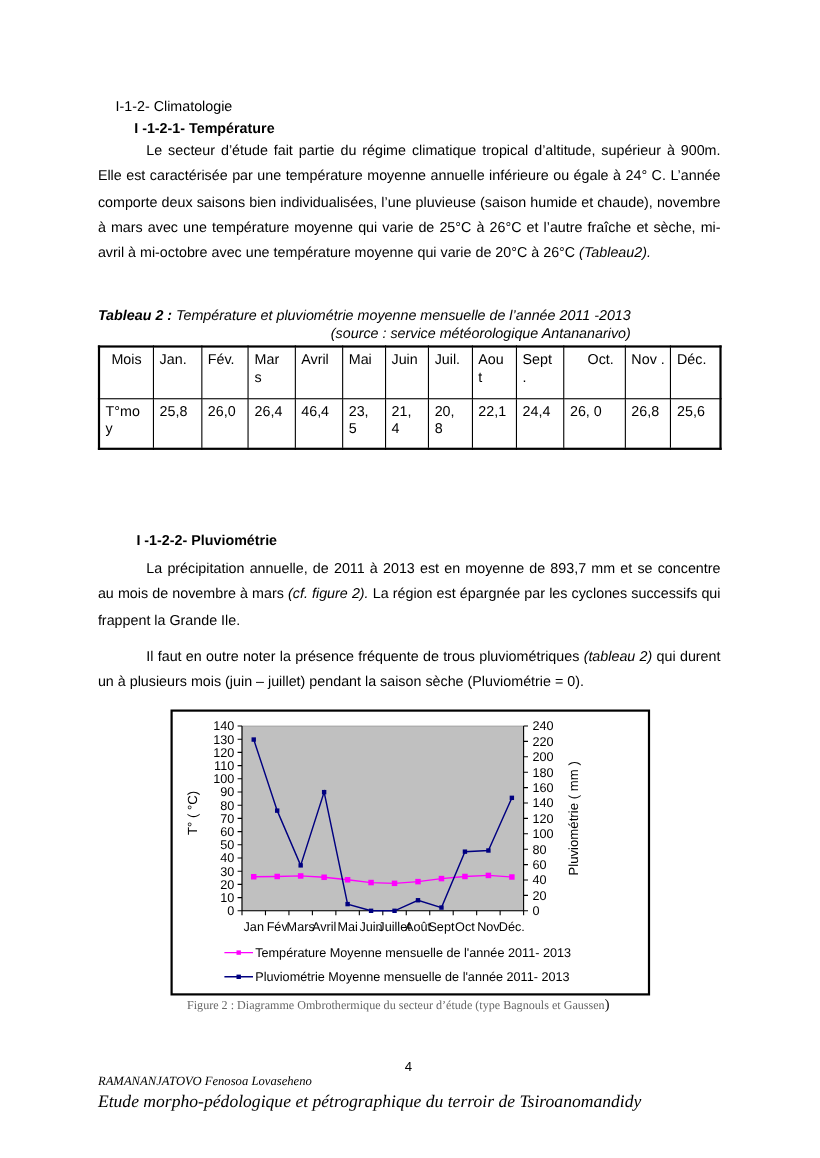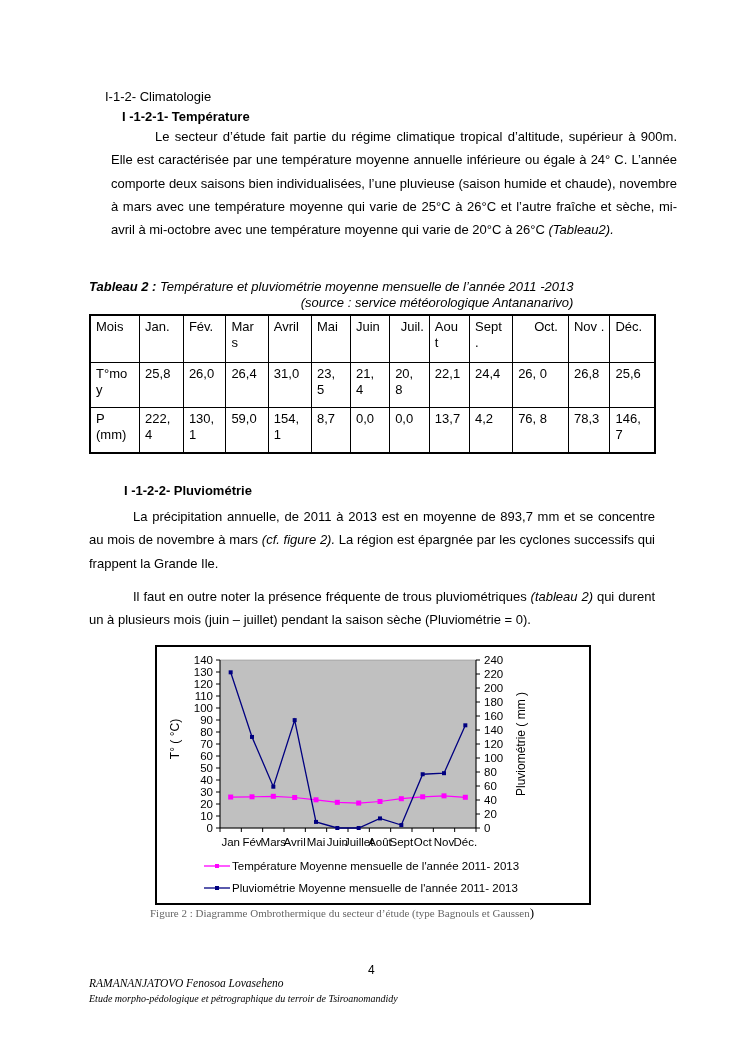--- a/index.html
+++ b/index.html
@@ -4,98 +4,83 @@
 <style>
   html, body { margin: 0; padding: 0; background: #ffffff; }
   body { width: 745px; height: 1053px; position: relative; overflow: hidden;
          font-family: "Liberation Sans", sans-serif; color: #000; }
   .abs { position: absolute; }
   .h1 { left: 105px; top: 89px; font-size: 13px; font-weight: normal; }
   .h2 { left: 122px; top: 109px; font-size: 13px; font-weight: bold; }
   .h3 { left: 124px; top: 483px; font-size: 13px; font-weight: bold; }
   .para { left: 89px; width: 566px; font-size: 13px; line-height: 23.3px; text-align: justify; }
   .para .indent { display: inline-block; width: 44px; }
-  .p1 { top: 125px; margin-left: 22px; }
+  .p1 { top: 125px; }
   .p2 { top: 505px; }
   .p3 { top: 585px; }
   .cap { left: 89px; top: 279px; font-size: 13px; font-style: italic; line-height: 16px; text-align: right; }
   table.tb { position: absolute; left: 89px; top: 314px; width: 567px; border-collapse: collapse;
              font-size: 13px; line-height: 16px; }
   table.tb td { border: 1px solid #000; vertical-align: top; padding: 3px 5px 6px 5px; }
   table.tb { border: 2px solid #000; }
   table.tb tr.r0 td { height: 37px; }
   table.tb tr.r1 td { height: 35px; }
   table.tb tr.r2 td { height: 35px; }
   .chartbox { left: 155px; top: 645px; width: 432px; height: 256px; border: 2px solid #000; background: #fff; }
-  .figcap { left: 150px; top: 905px; font-family: "Liberation Serif", serif; font-size: 11px; color: #666; }
+  .figcap { left: 170px; top: 905px; font-family: "Liberation Serif", serif; font-size: 11px; color: #666; }
   .figcap .paren { color: #000; font-size: 13px; }
   .pagenum { left: 368px; top: 963px; font-size: 12px; }
   .foot1 { left: 89px; top: 977px; font-family: "Liberation Serif", serif; font-style: italic; font-size: 11.5px; }
-  .foot2 { left: 89px; top: 993px; font-family: "Liberation Serif", serif; font-style: italic; font-size: 10px; }
+  .foot2 { left: 89px; top: 993px; font-family: "Liberation Serif", serif; font-style: italic; font-size: 16px; }
   svg text { font-family: "Liberation Sans", sans-serif; }
 </style>
 </head>
 <body>
 
 <div class="abs h1">I-1-2- Climatologie</div>
 <div class="abs h2">I -1-2-1- Température</div>
 
 <div class="abs para p1"><span class="indent"></span><span>Le secteur d’étude fait partie du régime climatique tropical d’altitude, supérieur à 900m. Elle est caractérisée par une température moyenne annuelle inférieure ou égale à 24° C. L’année comporte deux saisons bien individualisées, l’une pluvieuse (saison humide et chaude), novembre à mars avec une température moyenne qui varie de 25°C à 26°C et l’autre fraîche et sèche, mi-avril à mi-octobre avec une température moyenne qui varie de 20°C à 26°C </span><i>(Tableau2).</i></div>
 
 <div class="abs cap">
   <div><b>Tableau 2 :</b><span> Température et pluviométrie moyenne mensuelle de l’année 2011 -2013</span></div>
   <div>(source : service météorologique Antananarivo)</div>
 </div>
 
 <table class="tb">
   <tbody>
       <tr class="r0" id="row-h">
-        <td style="width: 52px;">Mois</td>
+        <td style="width: 52px; text-align: center;">Mois</td>
         <td style="width: 48px;">Jan.</td>
         <td style="width: 44px;">Fév.</td>
         <td style="width: 44px;">Mar s</td>
         <td style="width: 46px;">Avril</td>
         <td style="width: 42px;">Mai</td>
         <td style="width: 37px;">Juin</td>
-        <td style="width: 40px; text-align: right;">Juil.</td>
+        <td style="width: 40px;">Juil.</td>
         <td style="width: 37px;">Aou t</td>
         <td style="width: 43px;">Sept .</td>
         <td style="width: 39px; padding-left: 21px;">Oct.</td>
         <td style="width: 41px;">Nov .</td>
         <td style="width: 47px;">Déc.</td>
       </tr>
   <tr class="r1" id="row-0">
         <td>T°mo y</td>
         <td>25,8</td>
         <td>26,0</td>
         <td>26,4</td>
-        <td>31,0</td>
+        <td>46,4</td>
         <td>23, 5</td>
         <td>21, 4</td>
         <td>20, 8</td>
         <td>22,1</td>
         <td>24,4</td>
         <td>26, 0</td>
         <td>26,8</td>
         <td>25,6</td>
-      </tr>
-  <tr class="r2" id="row-1">
-        <td>P (mm)</td>
-        <td>222, 4</td>
-        <td>130, 1</td>
-        <td>59,0</td>
-        <td>154, 1</td>
-        <td>8,7</td>
-        <td>0,0</td>
-        <td>0,0</td>
-        <td>13,7</td>
-        <td>4,2</td>
-        <td>76, 8</td>
-        <td>78,3</td>
-        <td>146, 7</td>
       </tr>
 </tbody>
   </table>
 
 <div class="abs h3">I -1-2-2- Pluviométrie</div>
 
 <div class="abs para p2"><span class="indent"></span><span>La précipitation annuelle, de 2011 à 2013 est en moyenne de 893,7 mm et se concentre au mois de novembre à mars </span><i>(cf. figure 2).</i><span> La région est épargnée par les cyclones successifs qui frappent la Grande Ile.</span></div>
 
 <div class="abs para p3"><span class="indent"></span><span>Il faut en outre noter la présence fréquente de trous pluviométriques </span><i>(tableau 2)</i><span> qui durent un à plusieurs mois (juin – juillet) pendant la saison sèche (Pluviométrie = 0).</span></div>
 

